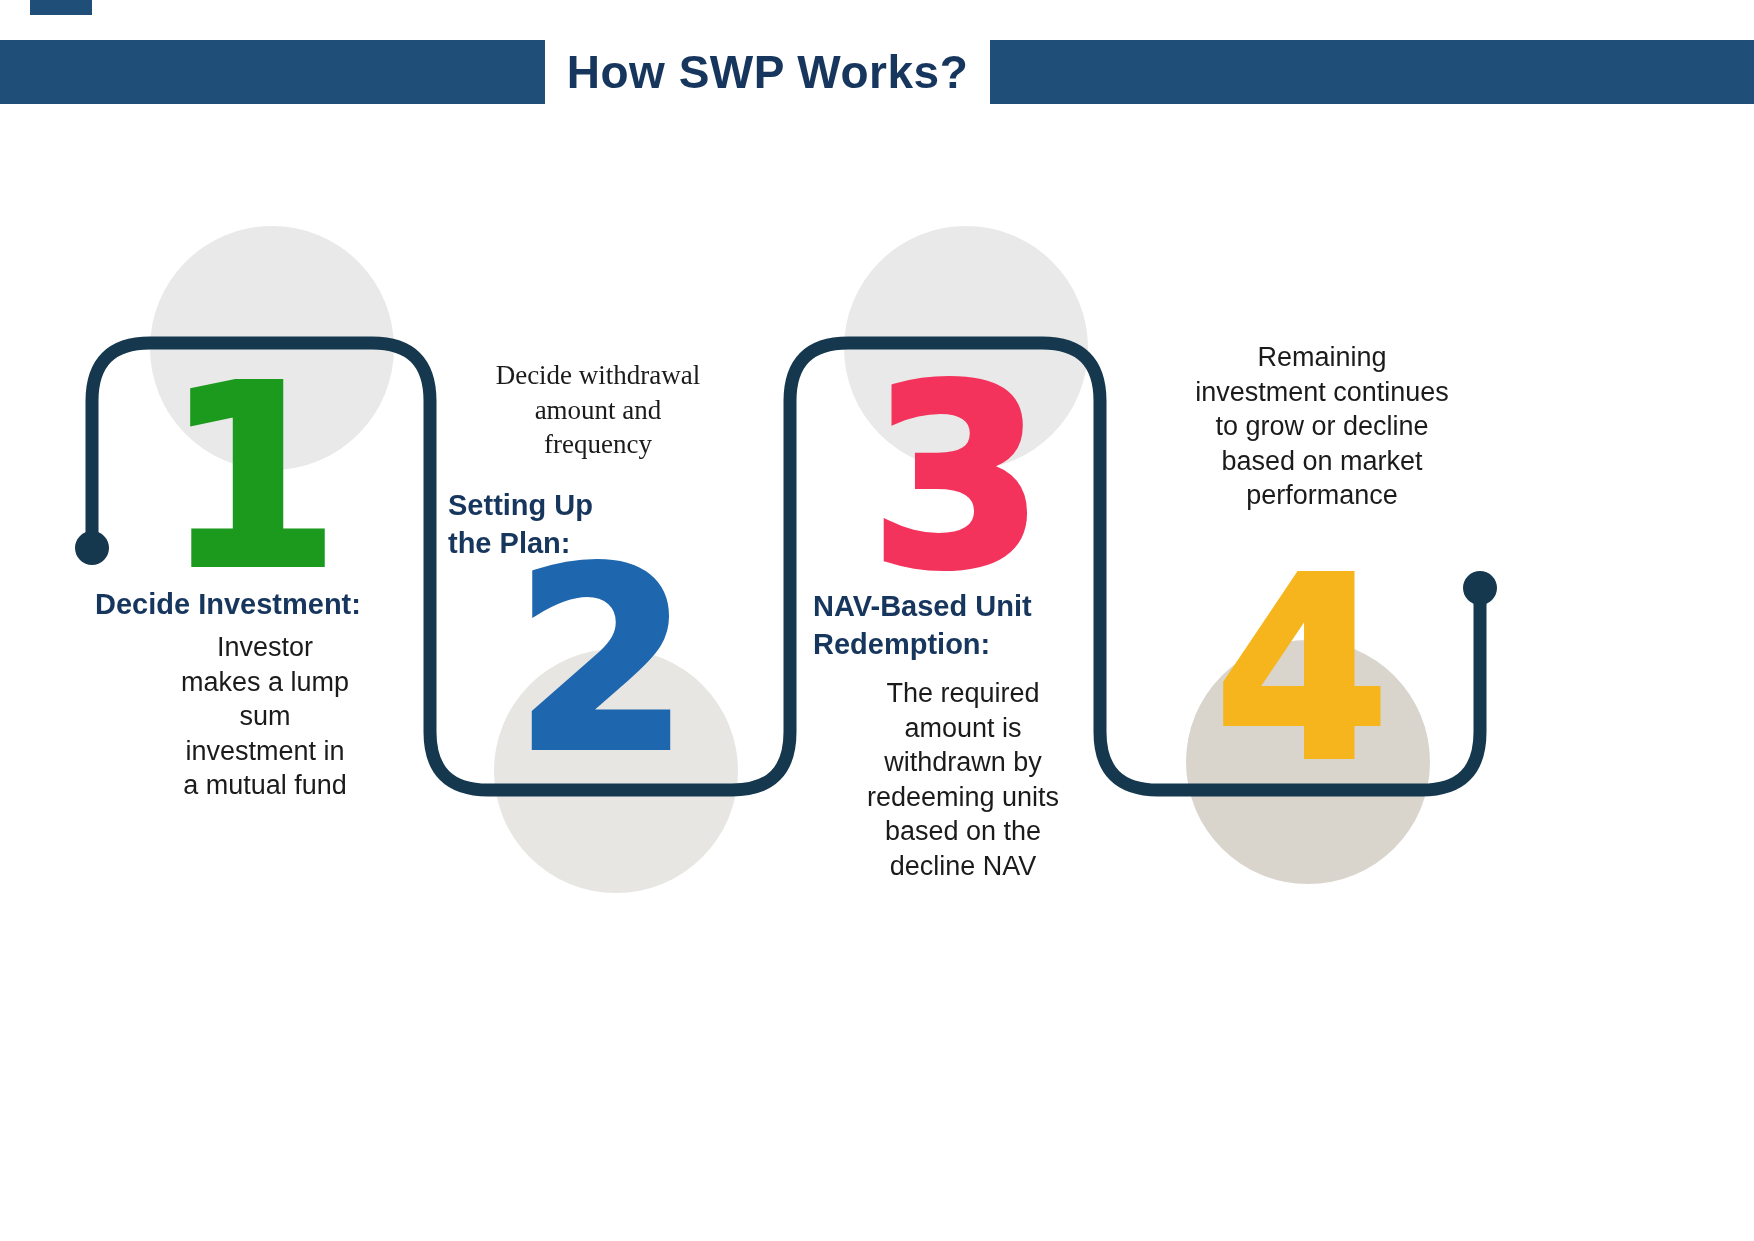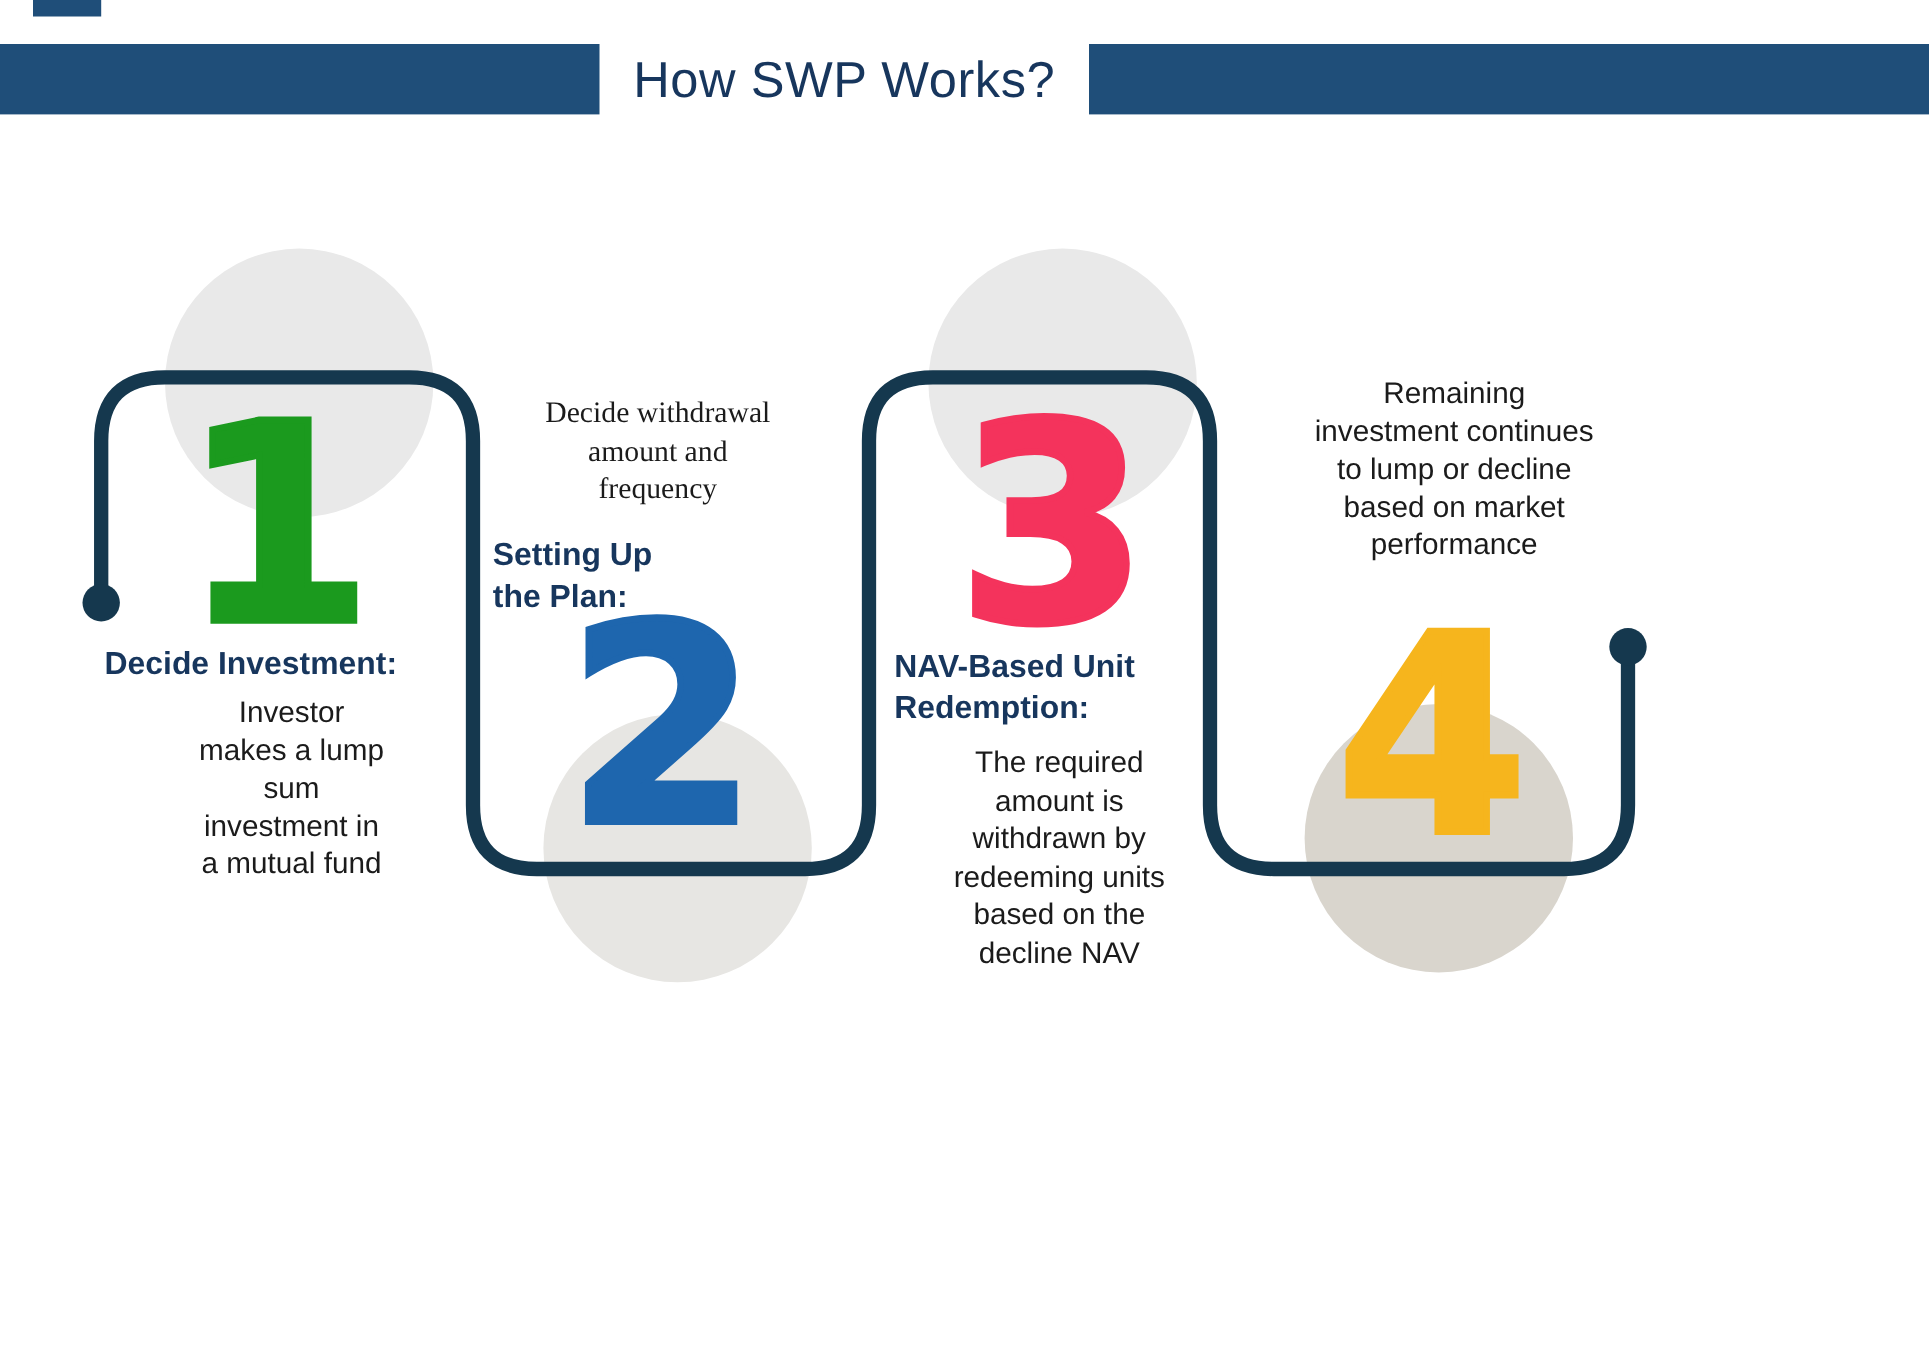--- a/index.html
+++ b/index.html
@@ -28,21 +28,21 @@
     background:#1f4e79;
   }
   .hdr-left  { left:0;      width:545px; }
   .hdr-right { left:990px;  width:764px; }
 
   .title {
     position:absolute;
     top:40px; left:545px;
     width:445px; height:64px;
     display:flex; align-items:center; justify-content:center;
-    font-size:46px; font-weight:normal;
+    font-size:46px; font-weight:bold;
     color:#17365d;
     letter-spacing:0.5px;
     white-space:nowrap;
   }
 
   svg.flow { position:absolute; left:0; top:0; }
 
   .num {
     position:absolute;
     text-align:center;
@@ -121,18 +121,18 @@
 Redemption:</div>
   <div class="desc" style="left:813px; top:676px; width:300px;">The required
 amount is
 withdrawn by
 redeeming units
 based on the
 decline NAV</div>
 
   <div class="desc" style="left:1172px; top:340px; width:300px;">Remaining
 investment continues
-to lump or decline
+to grow or decline
 based on market
 performance</div>
   <div class="num" style="left: 1192px; top: 545px; width: 220px; color: rgb(246, 181, 29);">4</div>
 
 </div>
 
 </body></html>

